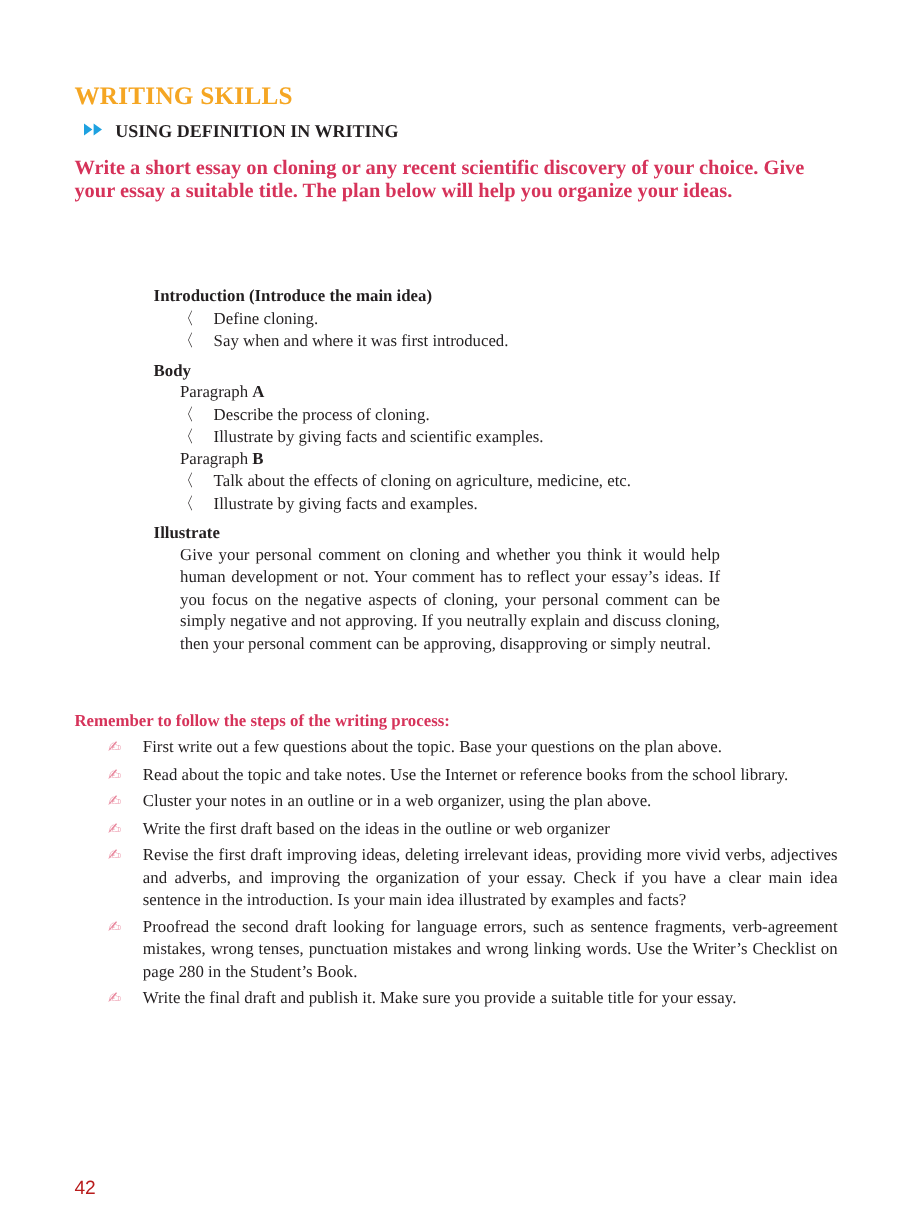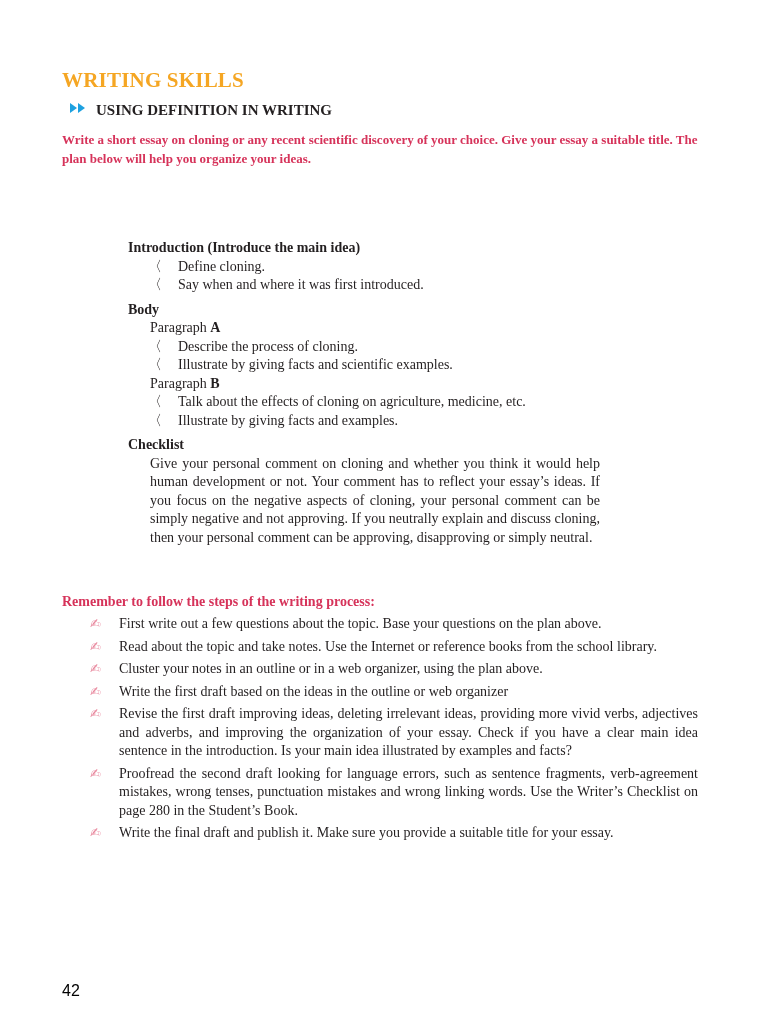--- a/index.html
+++ b/index.html
@@ -2,34 +2,34 @@
 <html><head>
 <meta charset="utf-8">
 <style>
   html, body { margin: 0; padding: 0; background: #ffffff; }
   body { width: 758px; height: 1021px; position: relative; overflow: hidden;
          font-family: "Liberation Serif", "DejaVu Serif", serif; color: #231f20; }
   .abs { position: absolute; }
   .title { left: 62px; top: 68px; font-size: 21px; font-weight: bold; color: #f5a623; letter-spacing: 0.2px; text-align: center; }
   .subtitle { left: 68px; top: 102px; font-size: 15px; font-weight: bold; color: #231f20; display: flex; align-items: flex-start; }
   .subtitle .arrow { width: 20px; height: 12px; margin-right: 8px; display: inline-block; }
-  .instr { left: 62px; top: 130px; width: 640px; font-size: 13px; font-weight: bold; color: #d6335a; line-height: 19px; }
+  .instr { left: 62px; top: 130px; width: 640px; font-size: 17px; font-weight: bold; color: #d6335a; line-height: 19px; }
   .plan { left: 128px; top: 195px; width: 480px; font-size: 14px; line-height: 18.5px; margin-top: 44px; }
   .plan .head { font-weight: bold; }
   .plan .item { display: flex; padding-left: 20px; }
   .plan .item .mark { width: 30px; flex: none; }
   .plan .sub { padding-left: 22px; }
   .plan .conc { padding-left: 22px; text-align: justify; width: 450px; }
   .gap { height: 6px; }
   .remember { left: 62px; top: 594px; font-size: 14px; font-weight: bold; color: #d6335a; }
   .steps { left: 90px; top: 615px; width: 608px; font-size: 14px; line-height: 18.5px; }
   .step { display: flex; margin-bottom: 4px; }
   .step .pen { width: 29px; flex: none; color: #e8869c; font-family: "DejaVu Sans", sans-serif; font-size: 13px; }
   .step .txt { text-align: justify; flex: 1; }
-  .pagenum { left: 62px; top: 982px; font-family: "Liberation Sans", sans-serif; font-size: 16px; color: #000000; }
+  .pagenum { left: 62px; top: 982px; font-family: "Liberation Sans", sans-serif; font-size: 16px; color: #b91c1c; }
 </style>
 </head>
 <body>
 
 <div class="abs title">WRITING SKILLS</div>
 
 <div class="abs subtitle">
   <svg class="arrow" viewBox="0 0 20 12">
     <polygon points="2,1 9,6 2,11" fill="#1ea1e0"></polygon>
     <polygon points="10,1 17,6 10,11" fill="#1ea1e0"></polygon>
@@ -63,21 +63,21 @@
   <div class="sub"><span>Paragraph </span><b>B</b></div>
   <div class="item">
     <span class="mark">〈</span>
     <span>Talk about the effects of cloning on agriculture, medicine, etc.</span>
   </div>
   <div class="item">
     <span class="mark">〈</span>
     <span>Illustrate by giving facts and examples.</span>
   </div>
   <div class="gap"></div>
-  <div class="head">Checklist</div>
+  <div class="head">Illustrate</div>
   <div class="conc">Give your personal comment on cloning and whether you think it would help human development or not. Your comment has to reflect your essay’s ideas. If you focus on the negative aspects of cloning, your personal comment can be simply negative and not approving. If you neutrally explain and discuss cloning, then your personal comment can be approving, disapproving or simply neutral.</div>
 </div>
 
 <div class="abs remember">Remember to follow the steps of the writing process:</div>
 
 <div class="abs steps">
   <div class="step">
       <span class="pen">✍</span>
       <span class="txt">First write out a few questions about the topic. Base your questions on the plan above.</span>
     </div>

